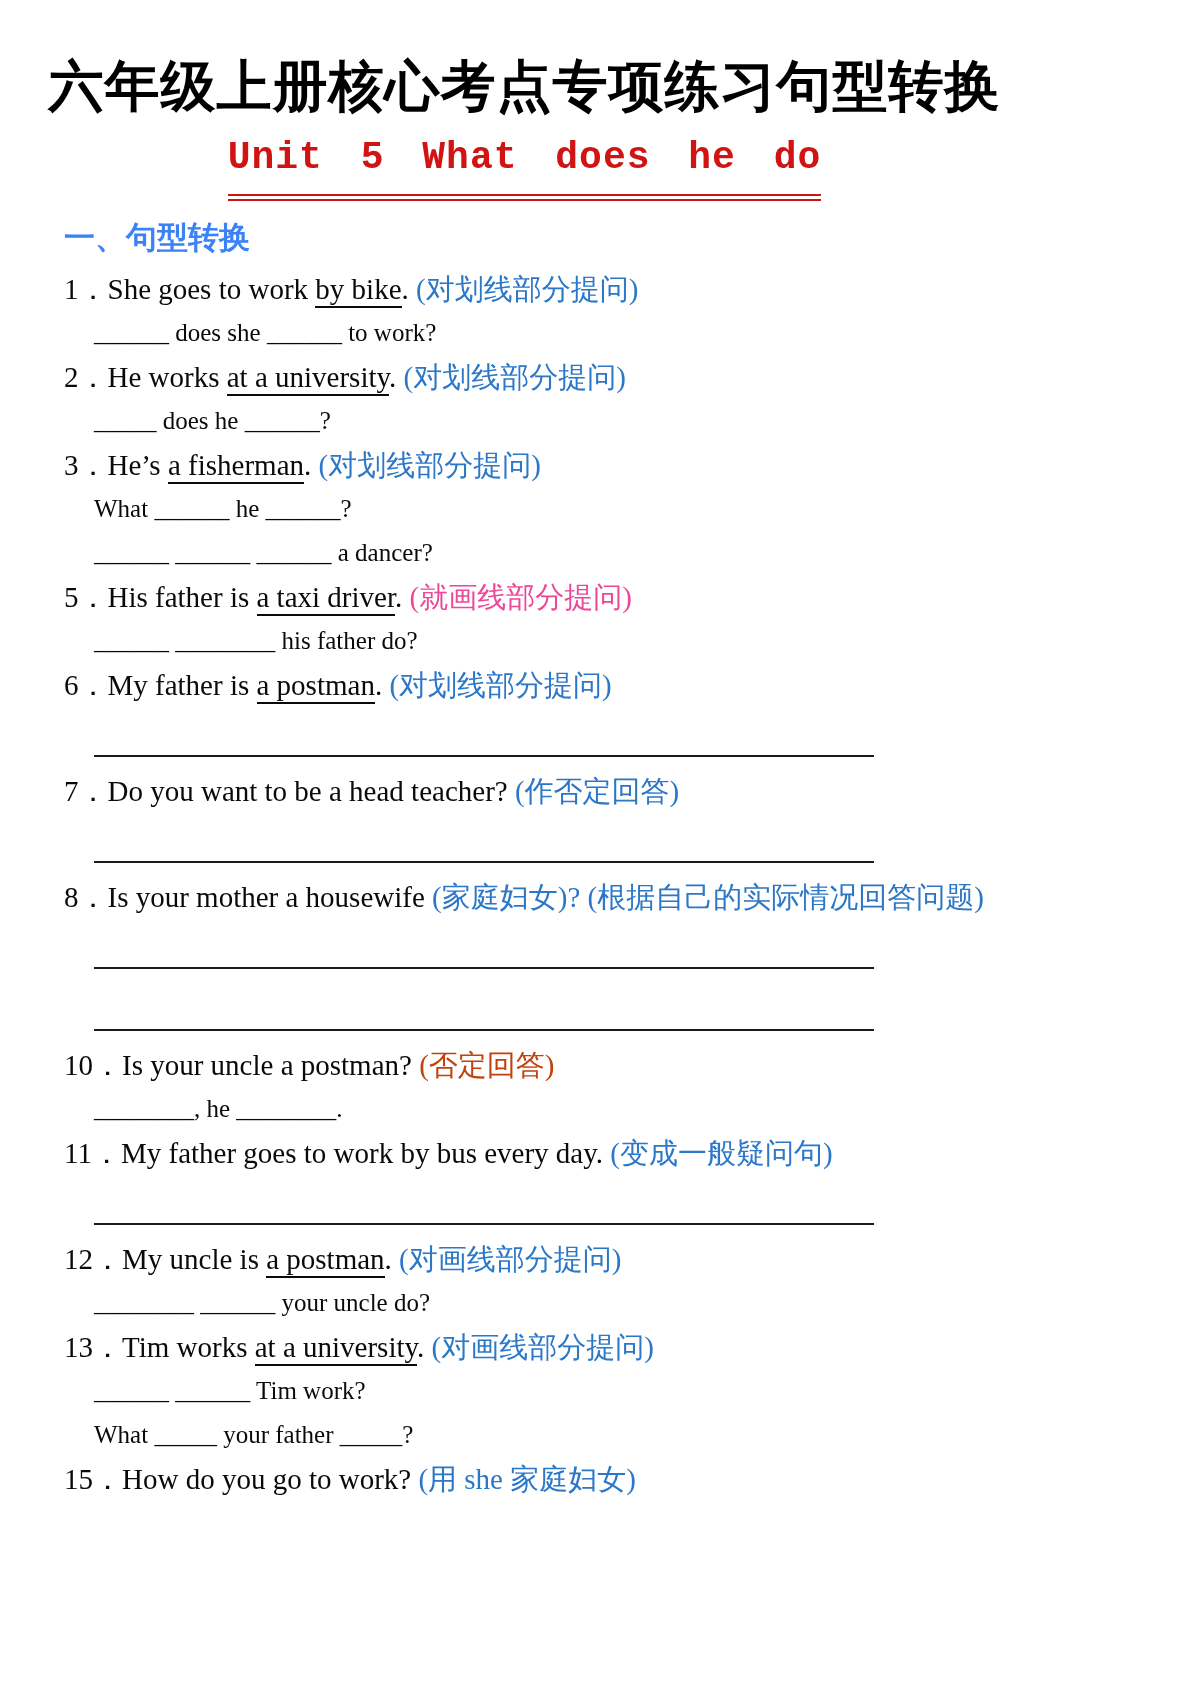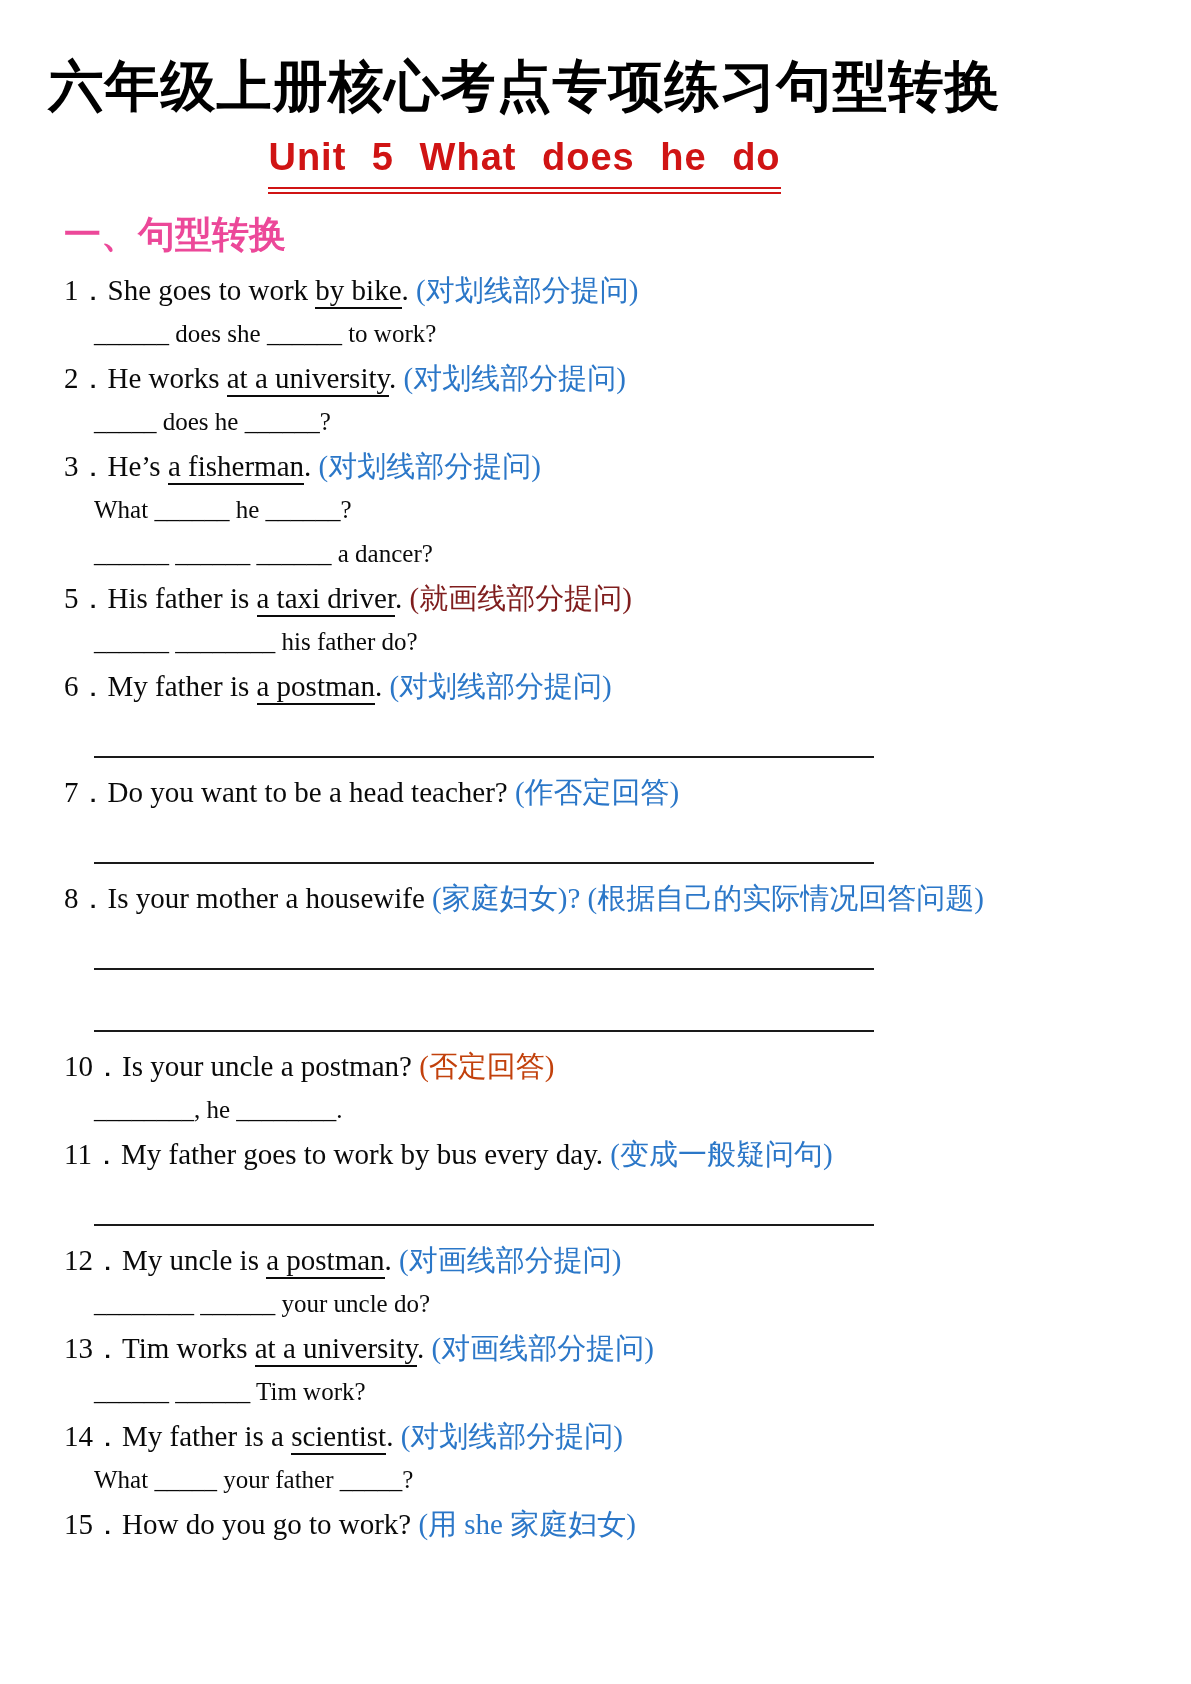--- a/index.html
+++ b/index.html
@@ -16,34 +16,34 @@
     text-align:center;
     font-family:"Liberation Sans", sans-serif;
     font-weight:900;
     font-size:55px;
     letter-spacing:1px;
     color:#000000;
   }
   .subtitle-wrap { text-align:center; margin-top:12px; }
   .subtitle {
     display:inline-block;
-    font-family:Liberation Sans, sans-serif;
+    font-family:Liberation Mono, monospace;
     font-weight:bold;
     font-size:38px;
     word-spacing:14px;
     letter-spacing:1px;
     border-bottom:7px double currentColor;
-    padding-bottom:8px;
+    padding-bottom:15px;
   }
   .section-heading {
     margin:16px 0 8px 64px;
     font-family:"Liberation Sans", sans-serif;
     font-weight:bold;
-    font-size:37px;
-    color:#ec4899;
+    font-size:31px;
+    color:#3b82f6;
   }
   .items { margin-left:64px; margin-right:40px; }
   .q-line { margin:0; font-size:29px; line-height:44px; white-space:nowrap; }
   .a-line { margin:0 0 0 30px; font-size:25px; line-height:44px; white-space:nowrap; }
   .u { border-bottom:2px solid #0a0a0a; padding-bottom:1px;text-align:center; }
   .rule {
     width:780px; height:48px;
     border-bottom:2px solid #1a1a1a;
     margin:0 0 12px 30px;
   }
@@ -67,21 +67,21 @@
         <p class="a-line">_____ does he ______?</p>
       </div>
       <div>
         <p class="q-line"><span>3．</span><span>He’s </span><span class="u">a fisherman</span><span>. </span><span style="color: rgb(43, 119, 200);">(对划线部分提问)</span></p>
         <p class="a-line">What ______ he ______?</p>
       </div>
       <div>
         <p class="a-line">______ ______ ______ a dancer?</p>
       </div>
       <div>
-        <p class="q-line"><span>5．</span><span>His father is </span><span class="u">a taxi driver</span><span>. </span><span style="color: #7f1d1d;">(就画线部分提问)</span></p>
+        <p class="q-line"><span>5．</span><span>His father is </span><span class="u">a taxi driver</span><span>. </span><span style="color: #ec4899;">(就画线部分提问)</span></p>
         <p class="a-line">______ ________ his father do?</p>
       </div>
       <div>
         <p class="q-line"><span>6．</span><span>My father is </span><span class="u">a postman</span><span>. </span><span style="color: rgb(43, 119, 200);">(对划线部分提问)</span></p>
         <div class="rule"></div>
       </div>
       <div>
         <p class="q-line"><span>7．</span><span>Do you want to be a head teacher? </span><span style="color: rgb(43, 119, 200);">(作否定回答)</span></p>
         <div class="rule"></div>
       </div>
@@ -102,20 +102,19 @@
       </div>
       <div>
         <p class="q-line"><span>12．</span><span>My uncle is </span><span class="u">a postman</span><span>. </span><span style="color: rgb(43, 119, 200);">(对画线部分提问)</span></p>
         <p class="a-line">________ ______ your uncle do?</p>
       </div>
       <div>
         <p class="q-line"><span>13．</span><span>Tim works </span><span class="u">at a university</span><span>. </span><span style="color: rgb(43, 119, 200);">(对画线部分提问)</span></p>
         <p class="a-line">______ ______ Tim work?</p>
       </div>
       <div>
-        <p class="q-line"><span>14．</span><span>My father is a </span><span class="u">scientist</span><span>. </span><span style="color: rgb(43, 119, 200);">(对划线部分提问)</span></p>
         <p class="a-line">What _____ your father _____?</p>
       </div>
       <div>
         <p class="q-line"><span>15．</span><span>How do you go to work? </span><span style="color: rgb(43, 119, 200);">(用 she 家庭妇女)</span></p>
       </div>
     </div>
 </div>
 
 </body></html>

